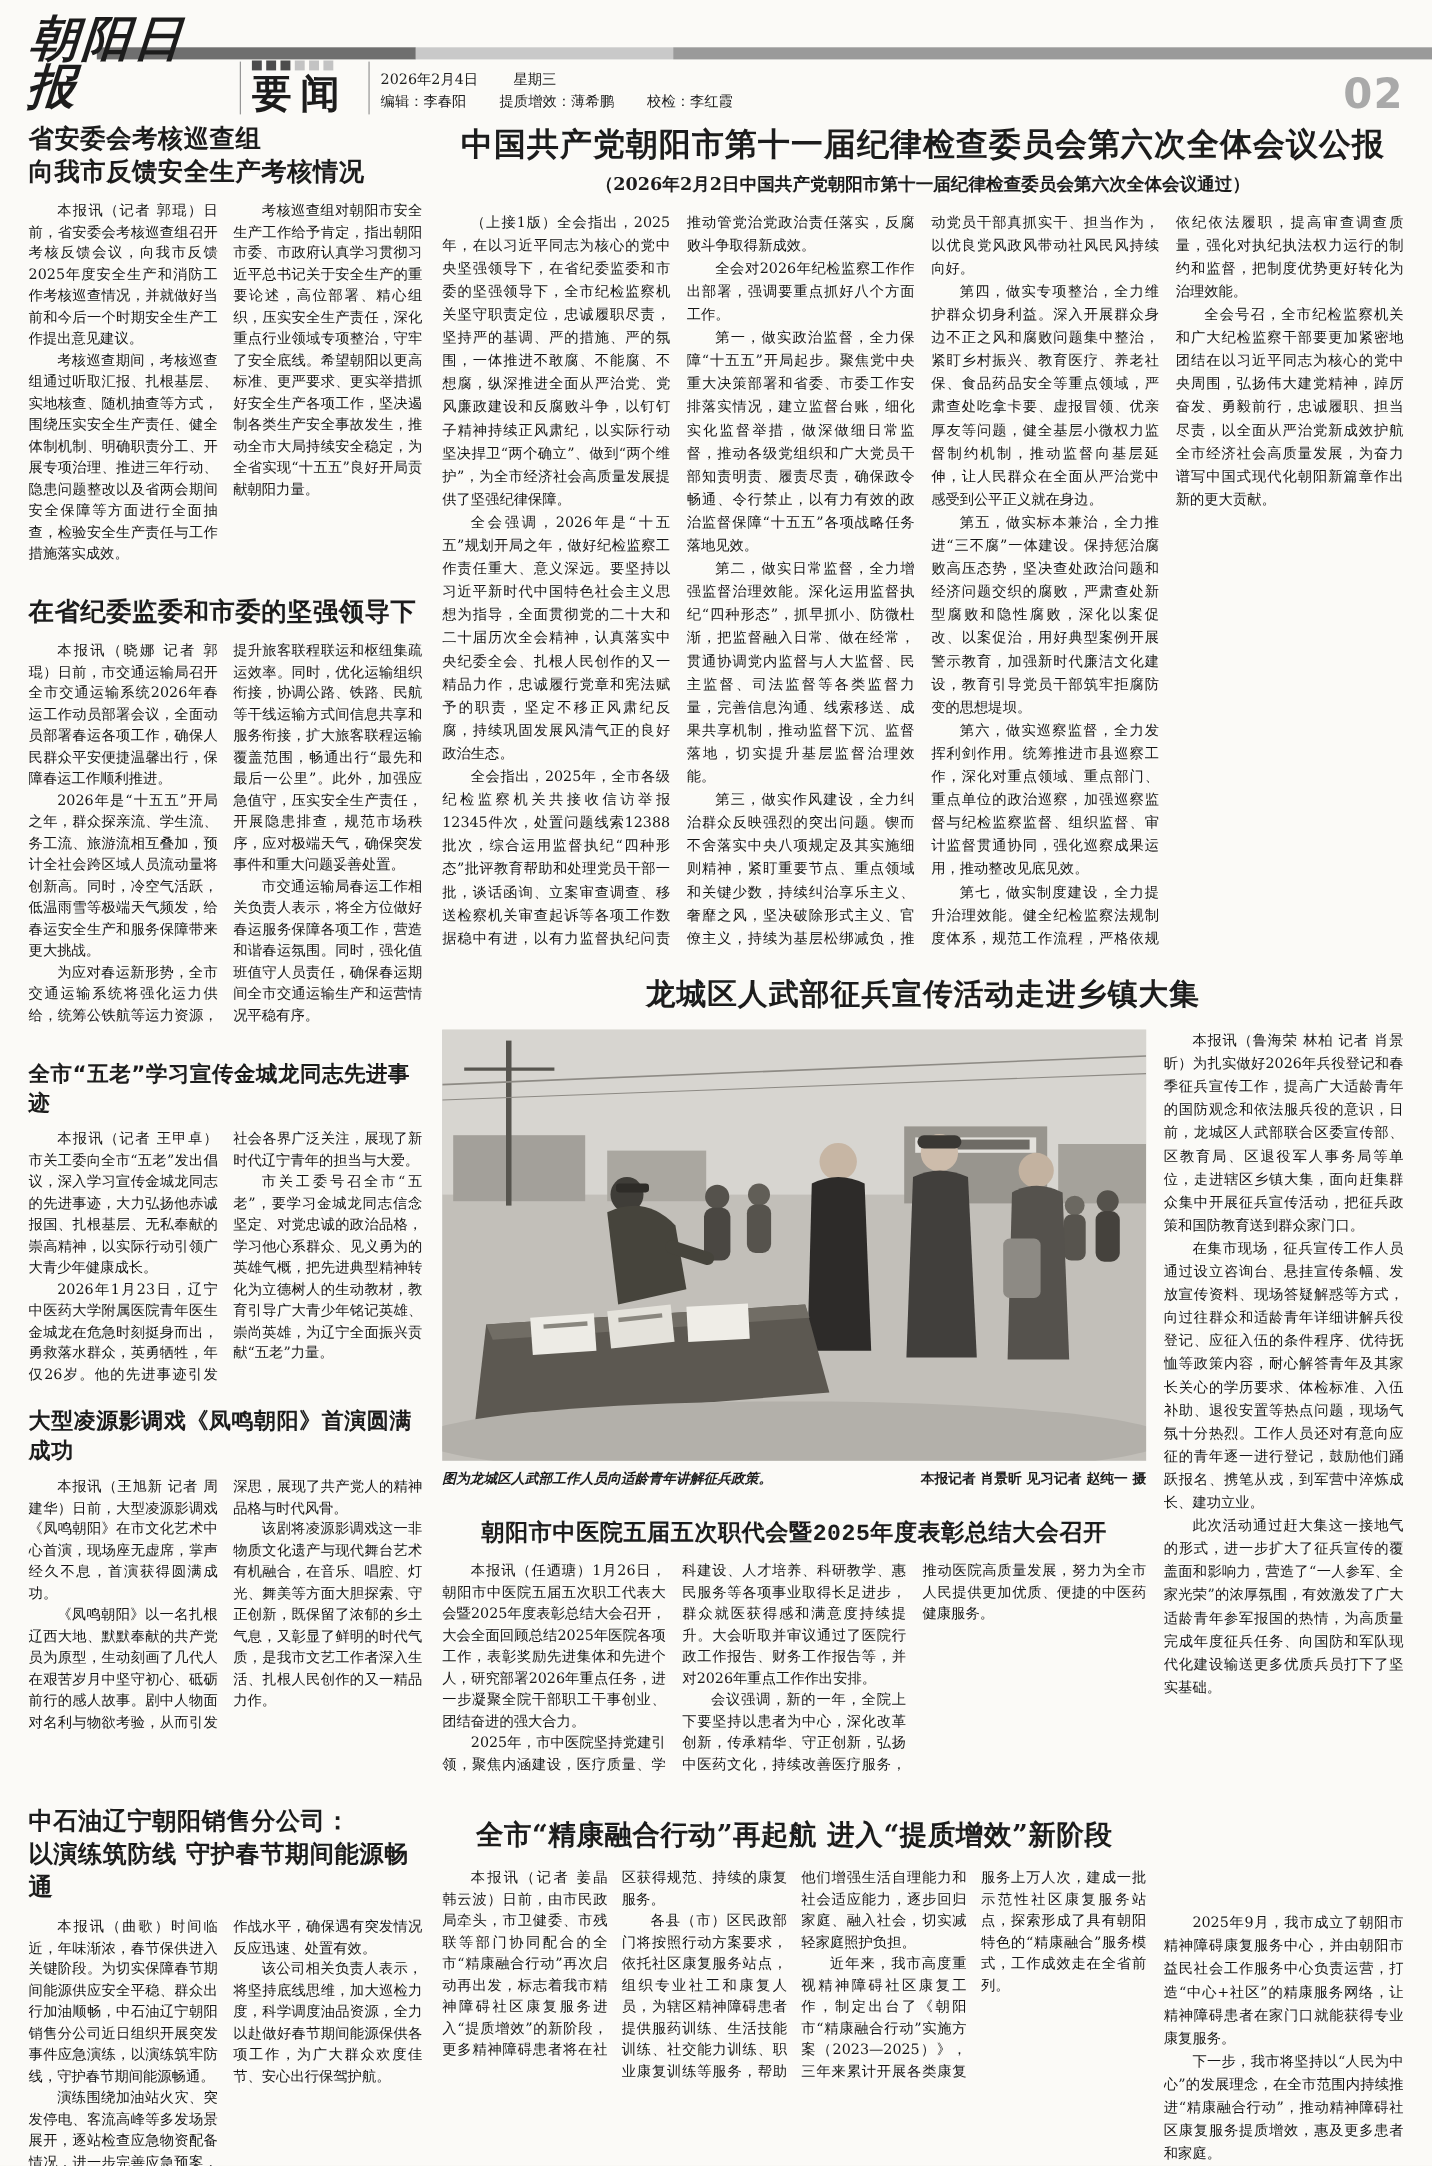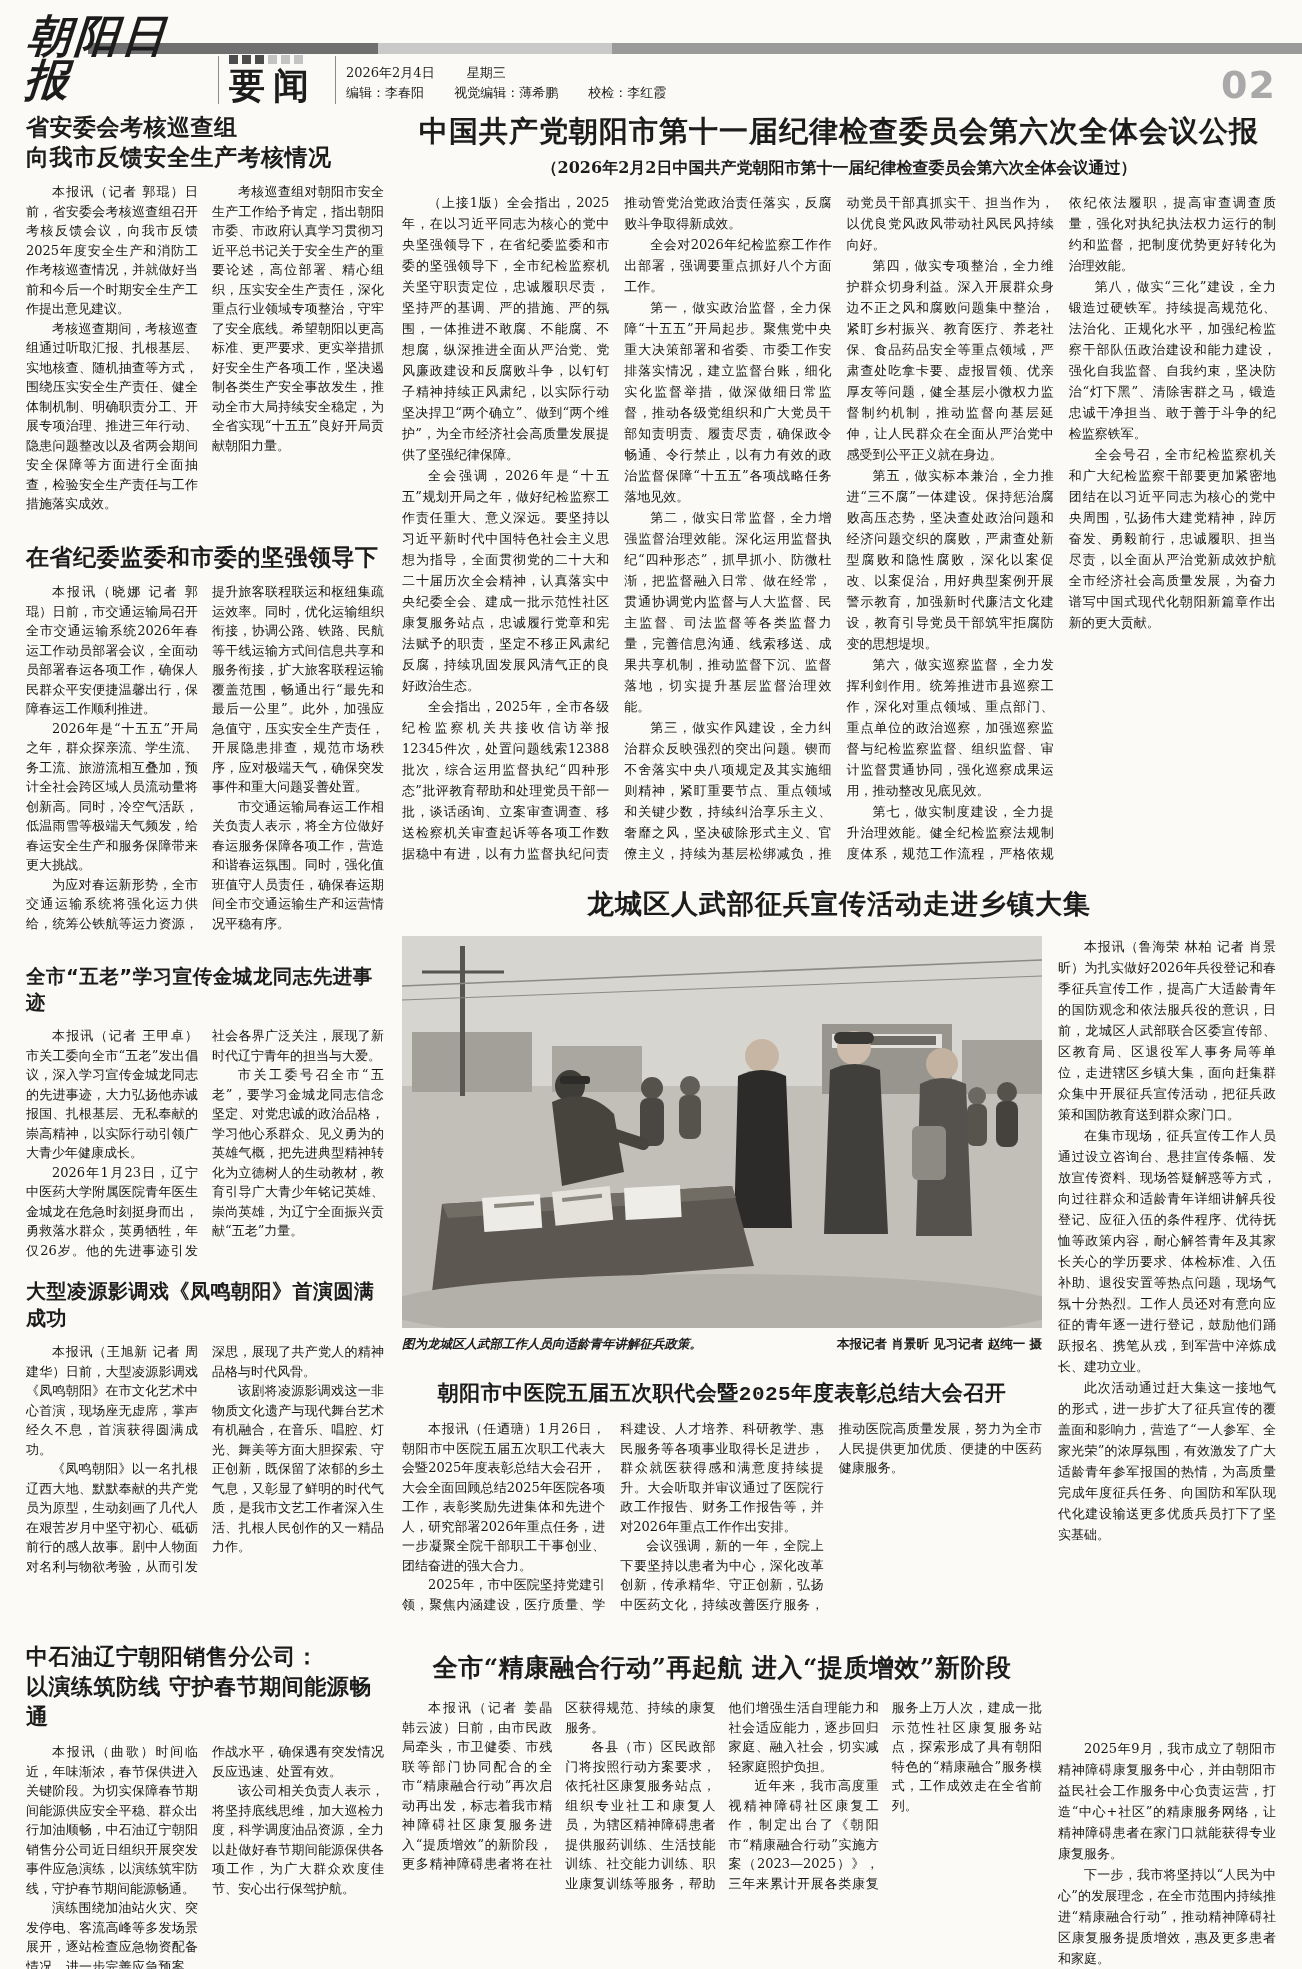--- a/index.html
+++ b/index.html
@@ -115,21 +115,21 @@
       <div class="section-name">要闻</div>
     </div>
     <div class="vdiv"></div>
     <div class="date-block">
       <div class="row1">
         <span>2026年2月4日</span>
         <span>星期三</span>
       </div>
       <div class="row2">
         <span>编辑：李春阳</span>
-        <span>视觉编辑：薄希鹏</span>
+        <span>提质增效：薄希鹏</span>
         <span>校检：李红霞</span>
       </div>
     </div>
     <div class="page-number">02</div>
   </header>
 
   <div class="content">
 
     <aside class="left-col">
 
@@ -189,31 +189,30 @@
 
     </aside>
 
     <main class="right-zone">
 
       <article>
         <h1 class="gb-title">中国共产党朝阳市第十一届纪律检查委员会第六次全体会议公报</h1>
         <div class="gb-sub">（2026年2月2日中国共产党朝阳市第十一届纪律检查委员会第六次全体会议通过）</div>
         <div class="body cols4 gb-body">
           <p>（上接1版）全会指出，2025年，在以习近平同志为核心的党中央坚强领导下，在省纪委监委和市委的坚强领导下，全市纪检监察机关坚守职责定位，忠诚履职尽责，坚持严的基调、严的措施、严的氛围，一体推进不敢腐、不能腐、不想腐，纵深推进全面从严治党、党风廉政建设和反腐败斗争，以钉钉子精神持续正风肃纪，以实际行动坚决捍卫“两个确立”、做到“两个维护”，为全市经济社会高质量发展提供了坚强纪律保障。</p>
-          <p>全会强调，2026年是“十五五”规划开局之年，做好纪检监察工作责任重大、意义深远。要坚持以习近平新时代中国特色社会主义思想为指导，全面贯彻党的二十大和二十届历次全会精神，认真落实中央纪委全会、建成一批示范性社区康复服务站点，忠诚履行党章和宪法赋予的职责，坚定不移正风肃纪反腐，持续巩固发展风清气正的良好政治生态。</p>
+          <p>全会强调，2026年是“十五五”规划开局之年，做好纪检监察工作责任重大、意义深远。要坚持以习近平新时代中国特色社会主义思想为指导，全面贯彻党的二十大和二十届历次全会精神，认真落实中央纪委全会、扎根人民创作的又一精品力作，忠诚履行党章和宪法赋予的职责，坚定不移正风肃纪反腐，持续巩固发展风清气正的良好政治生态。</p>
           <p>全会指出，2025年，全市各级纪检监察机关共接收信访举报12345件次，处置问题线索12388批次，综合运用监督执纪“四种形态”批评教育帮助和处理党员干部一批，谈话函询、立案审查调查、移送检察机关审查起诉等各项工作数据稳中有进，以有力监督执纪问责推动管党治党政治责任落实，反腐败斗争取得新成效。</p>
           <p>全会对2026年纪检监察工作作出部署，强调要重点抓好八个方面工作。</p>
           <p>第一，做实政治监督，全力保障“十五五”开局起步。聚焦党中央重大决策部署和省委、市委工作安排落实情况，建立监督台账，细化实化监督举措，做深做细日常监督，推动各级党组织和广大党员干部知责明责、履责尽责，确保政令畅通、令行禁止，以有力有效的政治监督保障“十五五”各项战略任务落地见效。</p>
           <p>第二，做实日常监督，全力增强监督治理效能。深化运用监督执纪“四种形态”，抓早抓小、防微杜渐，把监督融入日常、做在经常，贯通协调党内监督与人大监督、民主监督、司法监督等各类监督力量，完善信息沟通、线索移送、成果共享机制，推动监督下沉、监督落地，切实提升基层监督治理效能。</p>
           <p>第三，做实作风建设，全力纠治群众反映强烈的突出问题。锲而不舍落实中央八项规定及其实施细则精神，紧盯重要节点、重点领域和关键少数，持续纠治享乐主义、奢靡之风，坚决破除形式主义、官僚主义，持续为基层松绑减负，推动党员干部真抓实干、担当作为，以优良党风政风带动社风民风持续向好。</p>
           <p>第四，做实专项整治，全力维护群众切身利益。深入开展群众身边不正之风和腐败问题集中整治，紧盯乡村振兴、教育医疗、养老社保、食品药品安全等重点领域，严肃查处吃拿卡要、虚报冒领、优亲厚友等问题，健全基层小微权力监督制约机制，推动监督向基层延伸，让人民群众在全面从严治党中感受到公平正义就在身边。</p>
           <p>第五，做实标本兼治，全力推进“三不腐”一体建设。保持惩治腐败高压态势，坚决查处政治问题和经济问题交织的腐败，严肃查处新型腐败和隐性腐败，深化以案促改、以案促治，用好典型案例开展警示教育，加强新时代廉洁文化建设，教育引导党员干部筑牢拒腐防变的思想堤坝。</p>
           <p>第六，做实巡察监督，全力发挥利剑作用。统筹推进市县巡察工作，深化对重点领域、重点部门、重点单位的政治巡察，加强巡察监督与纪检监察监督、组织监督、审计监督贯通协同，强化巡察成果运用，推动整改见底见效。</p>
           <p>第七，做实制度建设，全力提升治理效能。健全纪检监察法规制度体系，规范工作流程，严格依规依纪依法履职，提高审查调查质量，强化对执纪执法权力运行的制约和监督，把制度优势更好转化为治理效能。</p>
-          <p>第八，做实“三化”建设，全力锻造过硬铁军。持续提高规范化、法治化、正规化水平，加强纪检监察干部队伍政治建设和能力建设，强化自我监督、自我约束，坚决防治“灯下黑”、清除害群之马，锻造忠诚干净担当、敢于善于斗争的纪检监察铁军。</p>
           <p>全会号召，全市纪检监察机关和广大纪检监察干部要更加紧密地团结在以习近平同志为核心的党中央周围，弘扬伟大建党精神，踔厉奋发、勇毅前行，忠诚履职、担当尽责，以全面从严治党新成效护航全市经济社会高质量发展，为奋力谱写中国式现代化朝阳新篇章作出新的更大贡献。</p>
         </div>
       </article>
 
       <h2 class="zb-title">龙城区人武部征兵宣传活动走进乡镇大集</h2>
 
       <div class="below">
 
         <div class="left-part">
 

